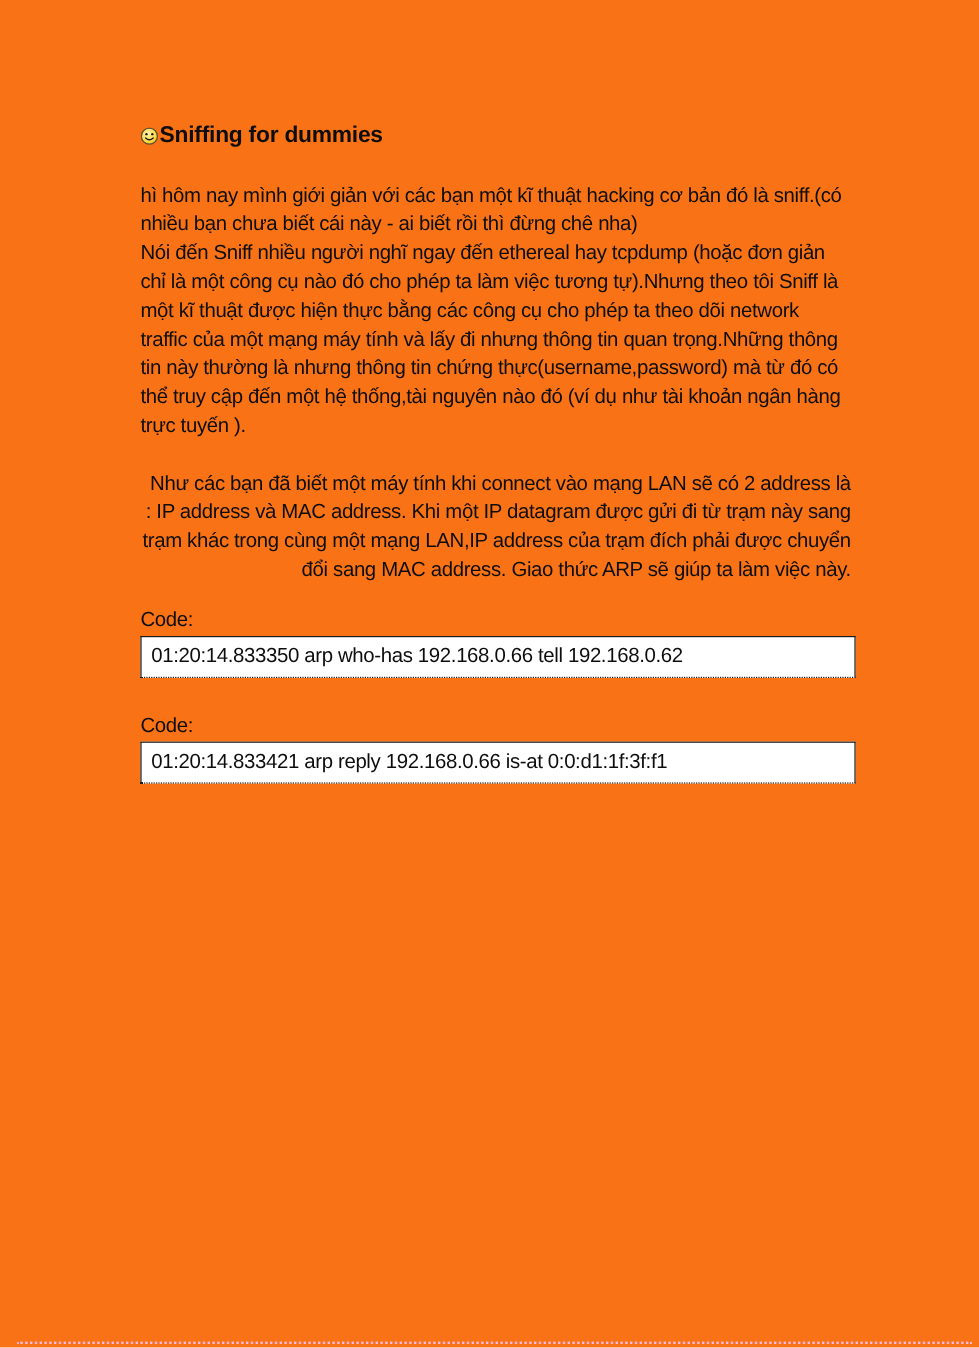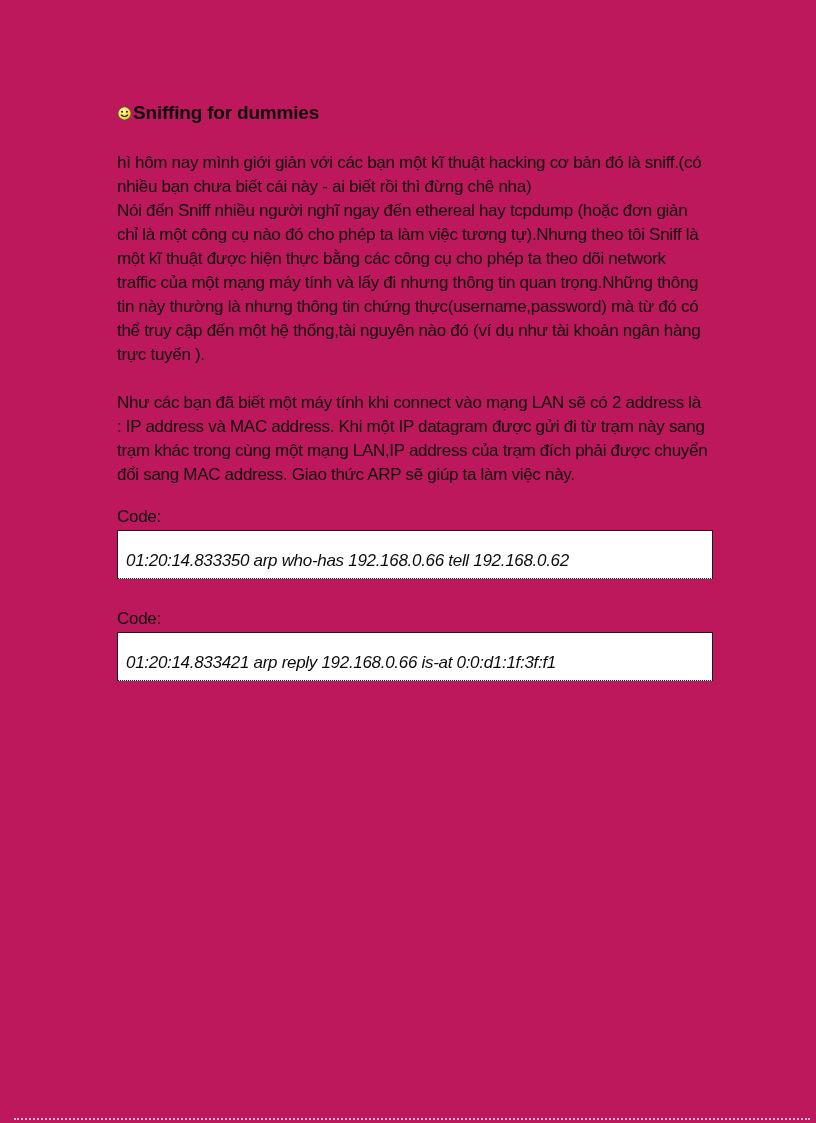--- a/index.html
+++ b/index.html
@@ -6,21 +6,21 @@
   html, body {
     width: 816px; height: 1123px;
     background: #ffffff;
     font-family: "Liberation Sans", "DejaVu Sans", sans-serif;
     color: #0d0d0d;
     overflow: hidden;
   }
   .page {
     position: relative;
     width: 816px; height: 1123px;
-    background: #be185d;
+    background: #f97316;
   }
   .content {
     position: absolute;
     left: 117px; top: 101px;
     width: 592px;
   }
   .title {
     font-size: 19px;
     font-weight: bold;
     line-height: 24px;
@@ -34,35 +34,34 @@
     width: 15px; height: 15px;
     margin-right: 1px;
     flex: 0 0 auto;
   }
   .block { margin: 0 0 24px 0; }
   .block p {
     font-size: 17px;
     line-height: 24px;
     letter-spacing: -0.3px;
   }
-  .block-tight { margin-bottom: 18px; }
+  .block-tight { margin-bottom: 18px; text-align: right; }
   .code-section { margin: 0 0 28px 0; }
   .code-label {
     font-size: 17px;
     line-height: 24px;
     letter-spacing: -0.3px;
     margin-bottom: 1px;
   }
   .code-box {
     width: 596px;
     border: 1px solid #1c1c1c;
     border-bottom-style: dotted;
-    padding: 19px 8px 6px 8px;
+    padding: 5px 8px 6px 8px;
     background: #ffffff;
-    font-style: italic;
   }
   .code-box span {
     font-size: 17px;
     line-height: 22px;
     letter-spacing: -0.3px;
     white-space: nowrap;
   }
   .bottom-divider {
     position: absolute;
     left: 14px; right: 6px;

